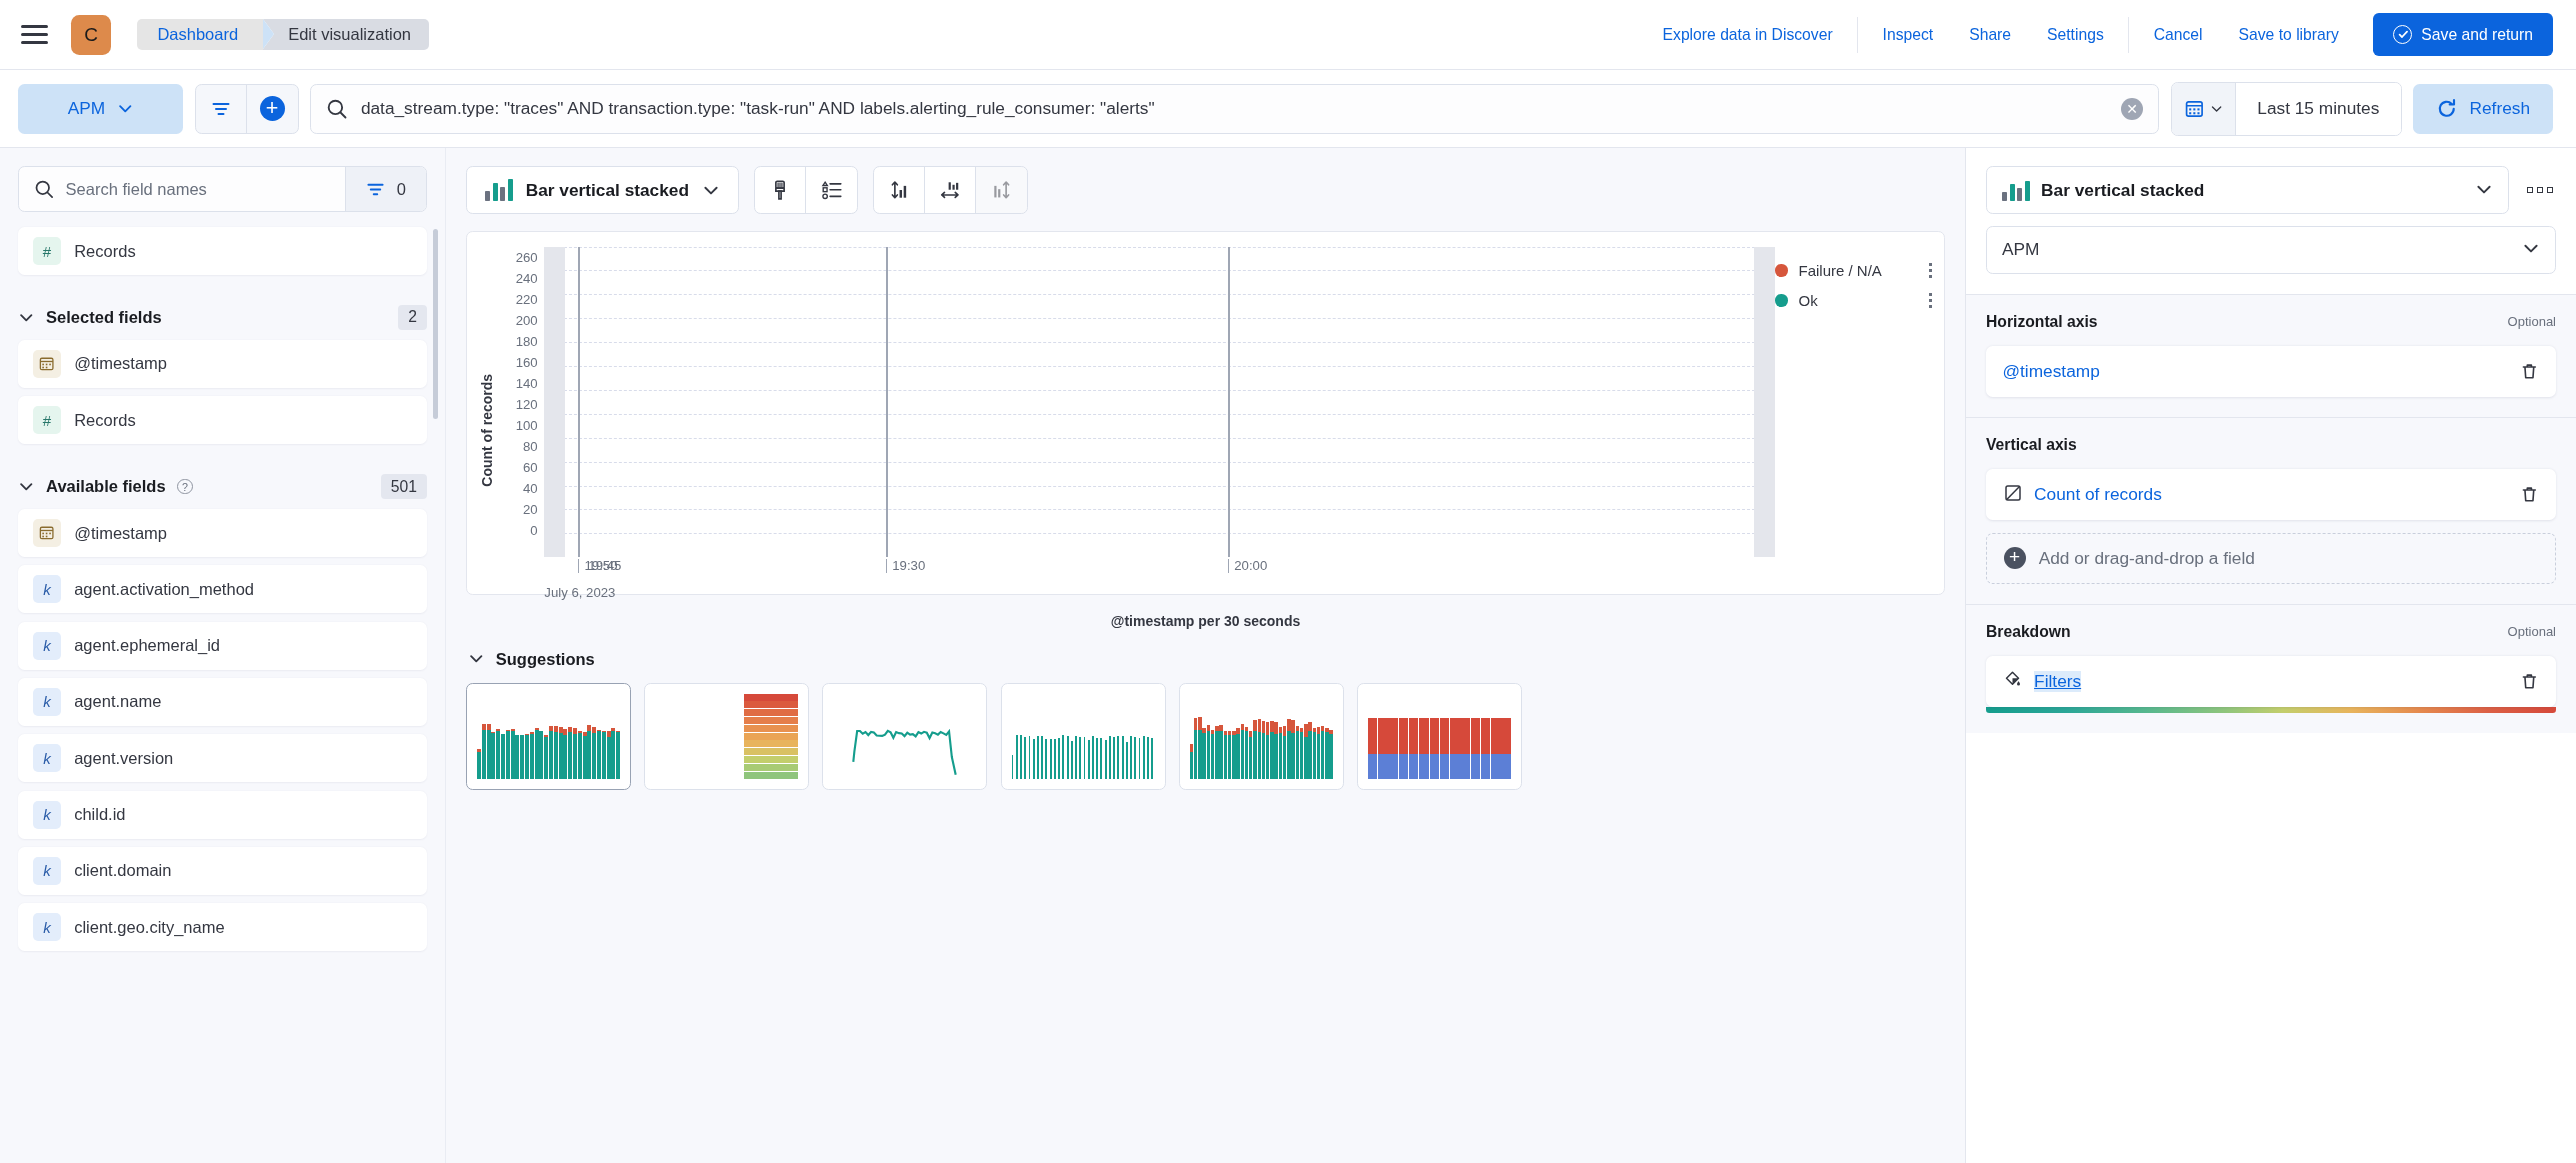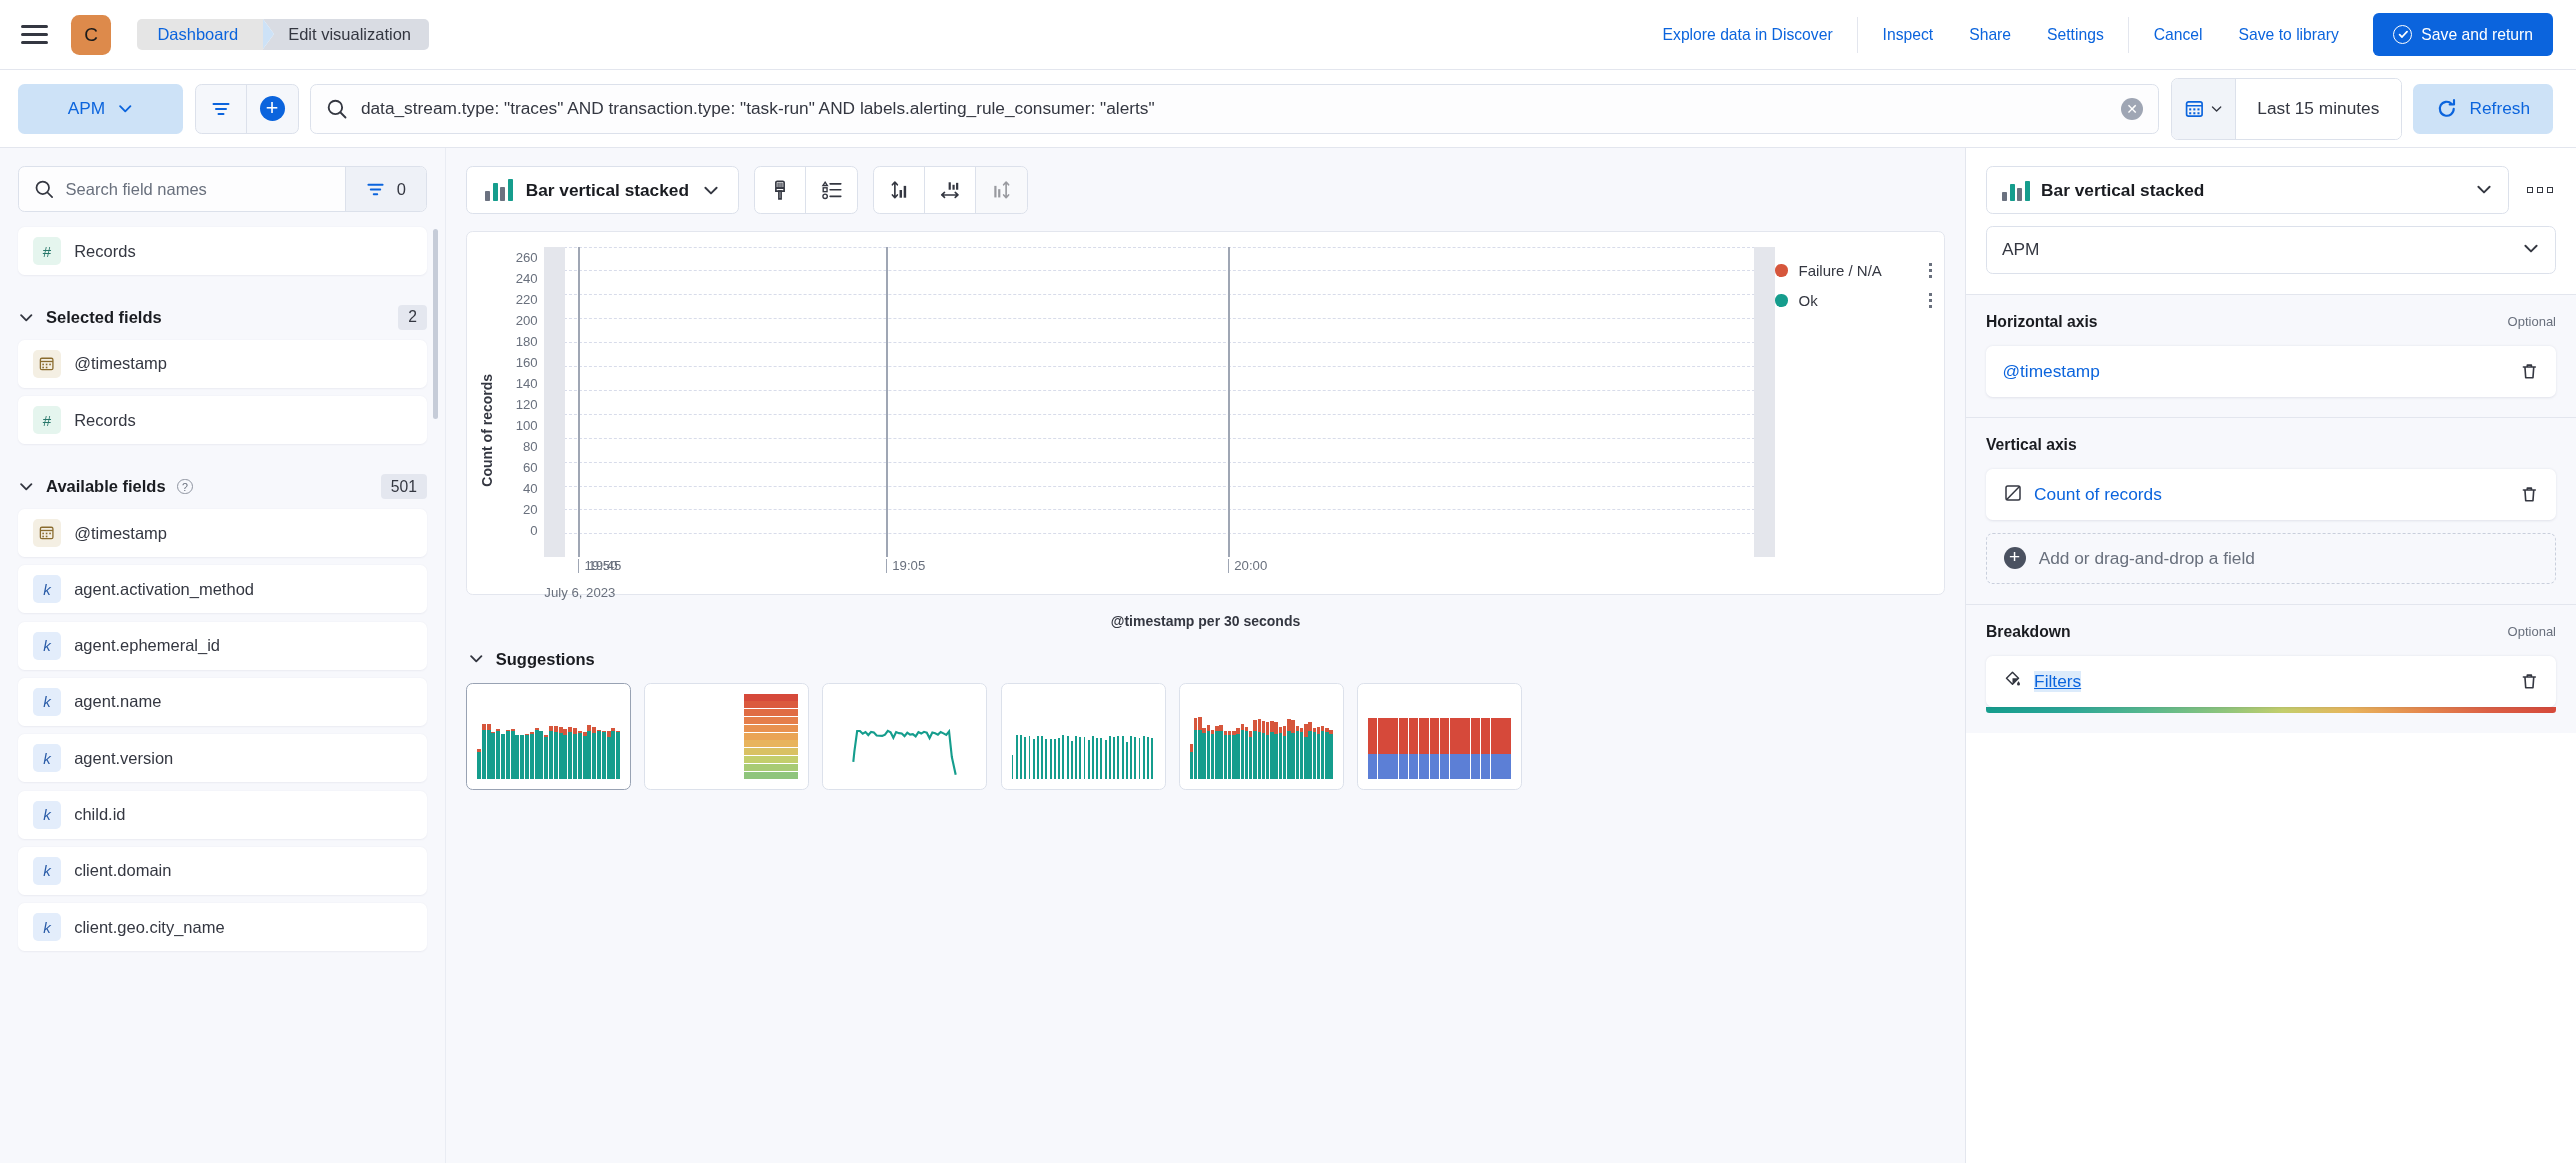--- a/index.html
+++ b/index.html
@@ -84,21 +84,21 @@
   .searchbox {
     flex: 1; height: 50px; background: #FDFDFE; border: 0.8px solid #DCE1EB;
     border-radius: 6.6px; display: flex; align-items: center; padding: 0 15px; gap: 13.2px;
     position: relative;
   }
   .searchbox .qtext { font-size: 17.3px; color: #343741; white-space: nowrap; overflow: hidden; }
   .clear-x { width: 22px; height: 22px; border-radius: 50%; background: #9FA6B4;
     color: #fff; font-size: 14px; display: flex; align-items: center; justify-content: center;
     margin-left: auto; cursor: pointer; flex: none; }
 
-  .datepicker { display: flex; height: 62px; border: 0.8px solid #DCE1EB; border-radius: 6.6px; overflow: hidden; }
+  .datepicker { display: flex; height: 54px; border: 0.8px solid #DCE1EB; border-radius: 6.6px; overflow: hidden; }
   .dp-cal { background: #F1F4F9; width: 64px; display: flex; align-items: center;
     justify-content: center; gap: 5px; border-right: 0.8px solid #DCE1EB; cursor: pointer; }
   .dp-text { background: #FFF; display: flex; align-items: center; padding: 0 21.5px;
     font-size: 17.3px; color: #343741; cursor: pointer; white-space: nowrap; }
   .refresh-btn {
     background: #CDE2F7; color: #0B64DD; height: 50px; border-radius: 6.6px;
     display: flex; align-items: center; gap: 11.6px; padding: 0 23px;
     font-size: 17.3px; cursor: pointer; white-space: nowrap;
   }
 
@@ -697,21 +697,21 @@
           </div>
           <div id="vlines">
               <div class="vline" style="left: 2.77778%;"></div>
               <div class="vline" style="left: 27.7778%;"></div>
               <div class="vline" style="left: 55.5556%;"></div>
             </div>
           <div class="xticks" id="xticks">
             <div class="xdate">July 6, 2023</div>
           <div class="xt first" style="left: 0%;">19:45</div>
               <div class="xt" style="left: 2.77778%;">19:50</div>
-              <div class="xt" style="left: 27.7778%;">19:05</div>
+              <div class="xt" style="left: 27.7778%;">19:30</div>
               <div class="xt" style="left: 55.5556%;">20:00</div>
             </div>
         </div>
       </div>
       <div class="legend">
         <div class="leg-row">
           <span class="leg-dot" id="legdot0" style="background: rgb(214, 86, 60);"></span>
           <span class="leg-lbl">Failure / N/A</span>
           <span class="leg-dots">
               <i></i>

